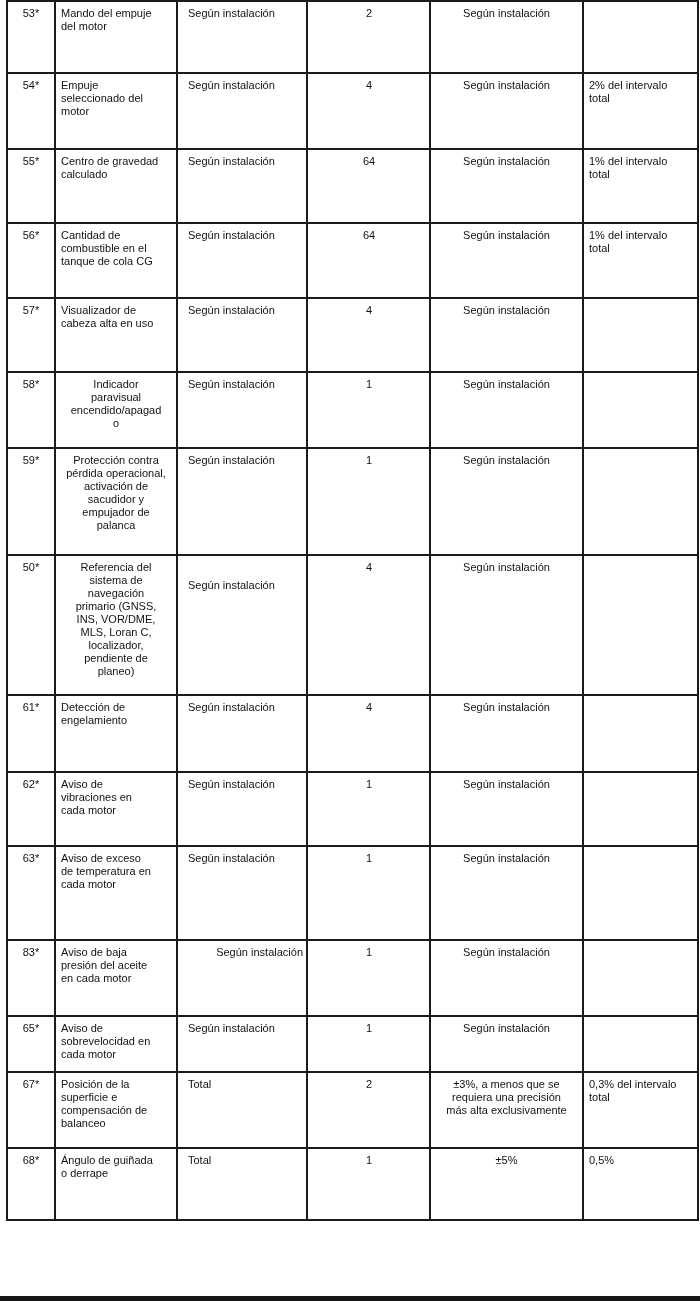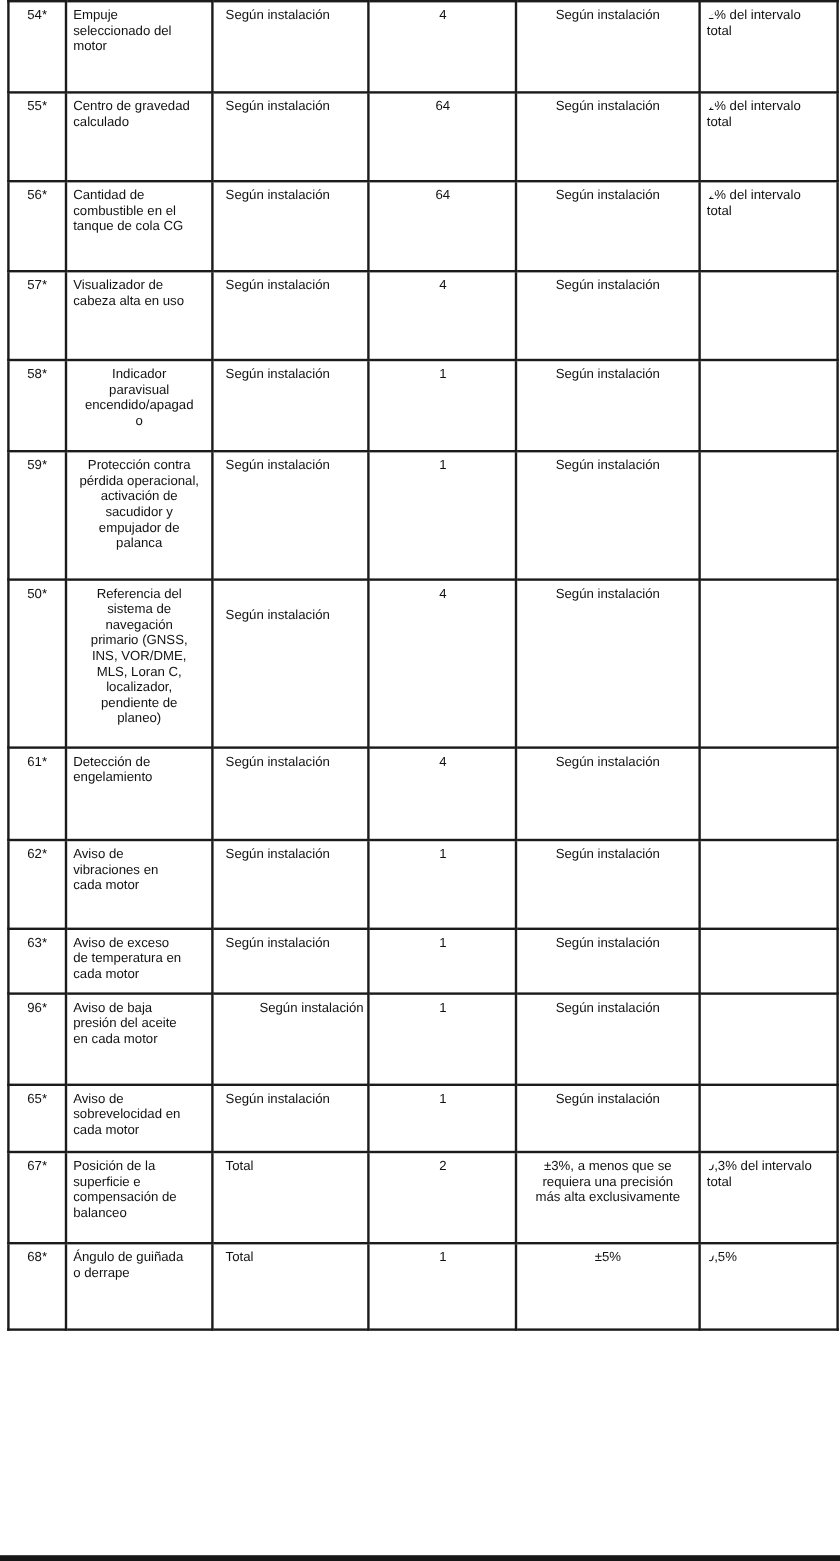--- a/index.html
+++ b/index.html
@@ -27,41 +27,50 @@
     color:#121212;
   }
   td.n{text-align:center;padding-left:1px;padding-right:1px;}
   td.p{padding-left:5px;}
   td.p.c{text-align:center;padding-left:2px;padding-right:2px;}
   td.r{padding-left:10px;}
   td.r.rr{text-align:right;padding-left:2px;padding-right:3px;}
   td.r.rd{padding-top:23px;}
   td.i{text-align:center;}
   td.a{text-align:center;padding-left:2px;padding-right:2px;}
-  td.s{padding-left:5px;border-radius:32px;}
+  td.s{padding-left:5px;}
   .bottom-scan-line{
     position:absolute;
     left:0;top:1296px;
     width:700px;height:5px;
     background:#161616;
   }
 </style>
 </head>
 <body>
 
 <table class="page-table">
   <colgroup>
     <col style="width:48px">
       <col style="width:122px">
       <col style="width:130px">
     <col style="width:123px">
       <col style="width:153px">
       <col style="width:115px">
   </colgroup>
   <tbody>
+    <tr style="height:72px">
+      <td class="n">53*</td>
+      <td class="p">Mando del empuje
+del motor</td>
+      <td class="r">Según instalación</td>
+      <td class="i">2</td>
+      <td class="a">Según instalación</td>
+      <td class="s"></td>
+    </tr>
     <tr style="height:76px">
       <td class="n">54*</td>
       <td class="p">Empuje
 seleccionado del
 motor</td>
       <td class="r">Según instalación</td>
       <td class="i">4</td>
       <td class="a">Según instalación</td>
       <td class="s">2% del intervalo
 total</td>
@@ -148,32 +157,32 @@
     <tr style="height:74px">
       <td class="n">62*</td>
       <td class="p">Aviso de
 vibraciones en
 cada motor</td>
       <td class="r">Según instalación</td>
       <td class="i">1</td>
       <td class="a">Según instalación</td>
       <td class="s"></td>
     </tr>
-    <tr style="height:54px">
+    <tr style="height:94px">
       <td class="n">63*</td>
       <td class="p">Aviso de exceso
 de temperatura en
 cada motor</td>
       <td class="r">Según instalación</td>
       <td class="i">1</td>
       <td class="a">Según instalación</td>
       <td class="s"></td>
     </tr>
     <tr style="height:76px">
-      <td class="n">96*</td>
+      <td class="n">83*</td>
       <td class="p">Aviso de baja
 presión del aceite
 en cada motor</td>
       <td class="r rr">Según instalación</td>
       <td class="i">1</td>
       <td class="a">Según instalación</td>
       <td class="s"></td>
     </tr>
     <tr style="height:56px">
       <td class="n">65*</td>

